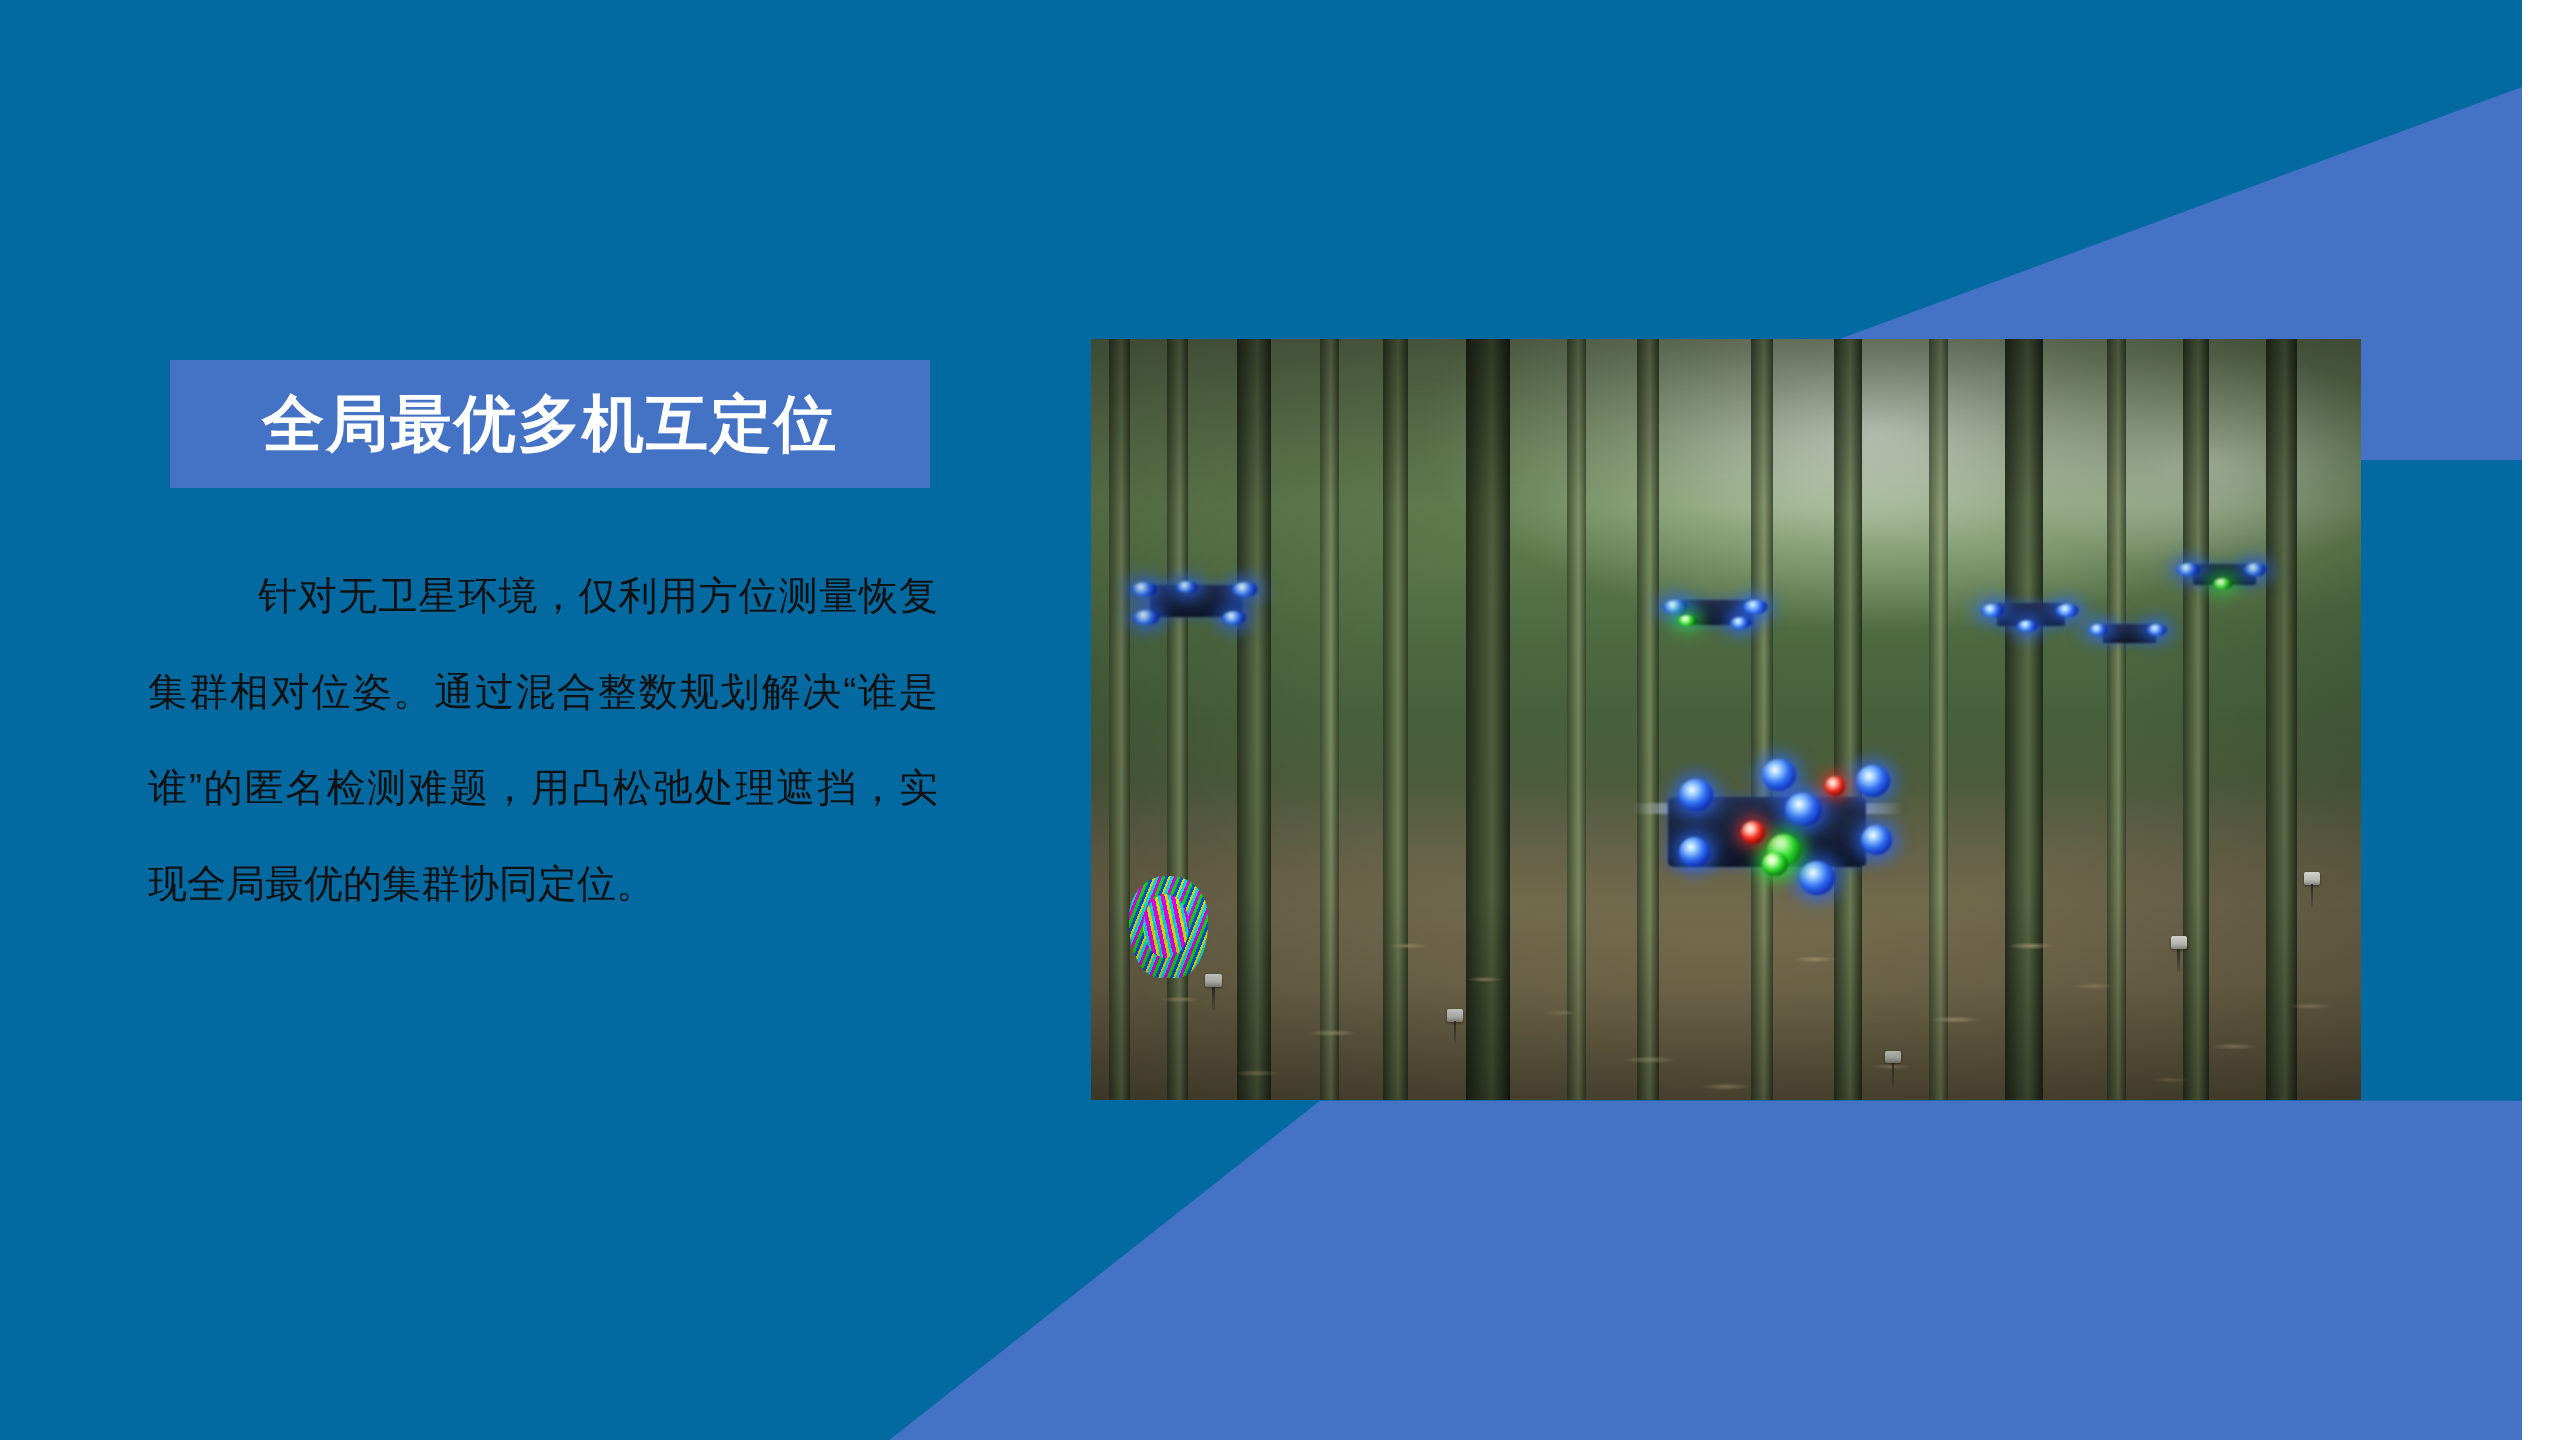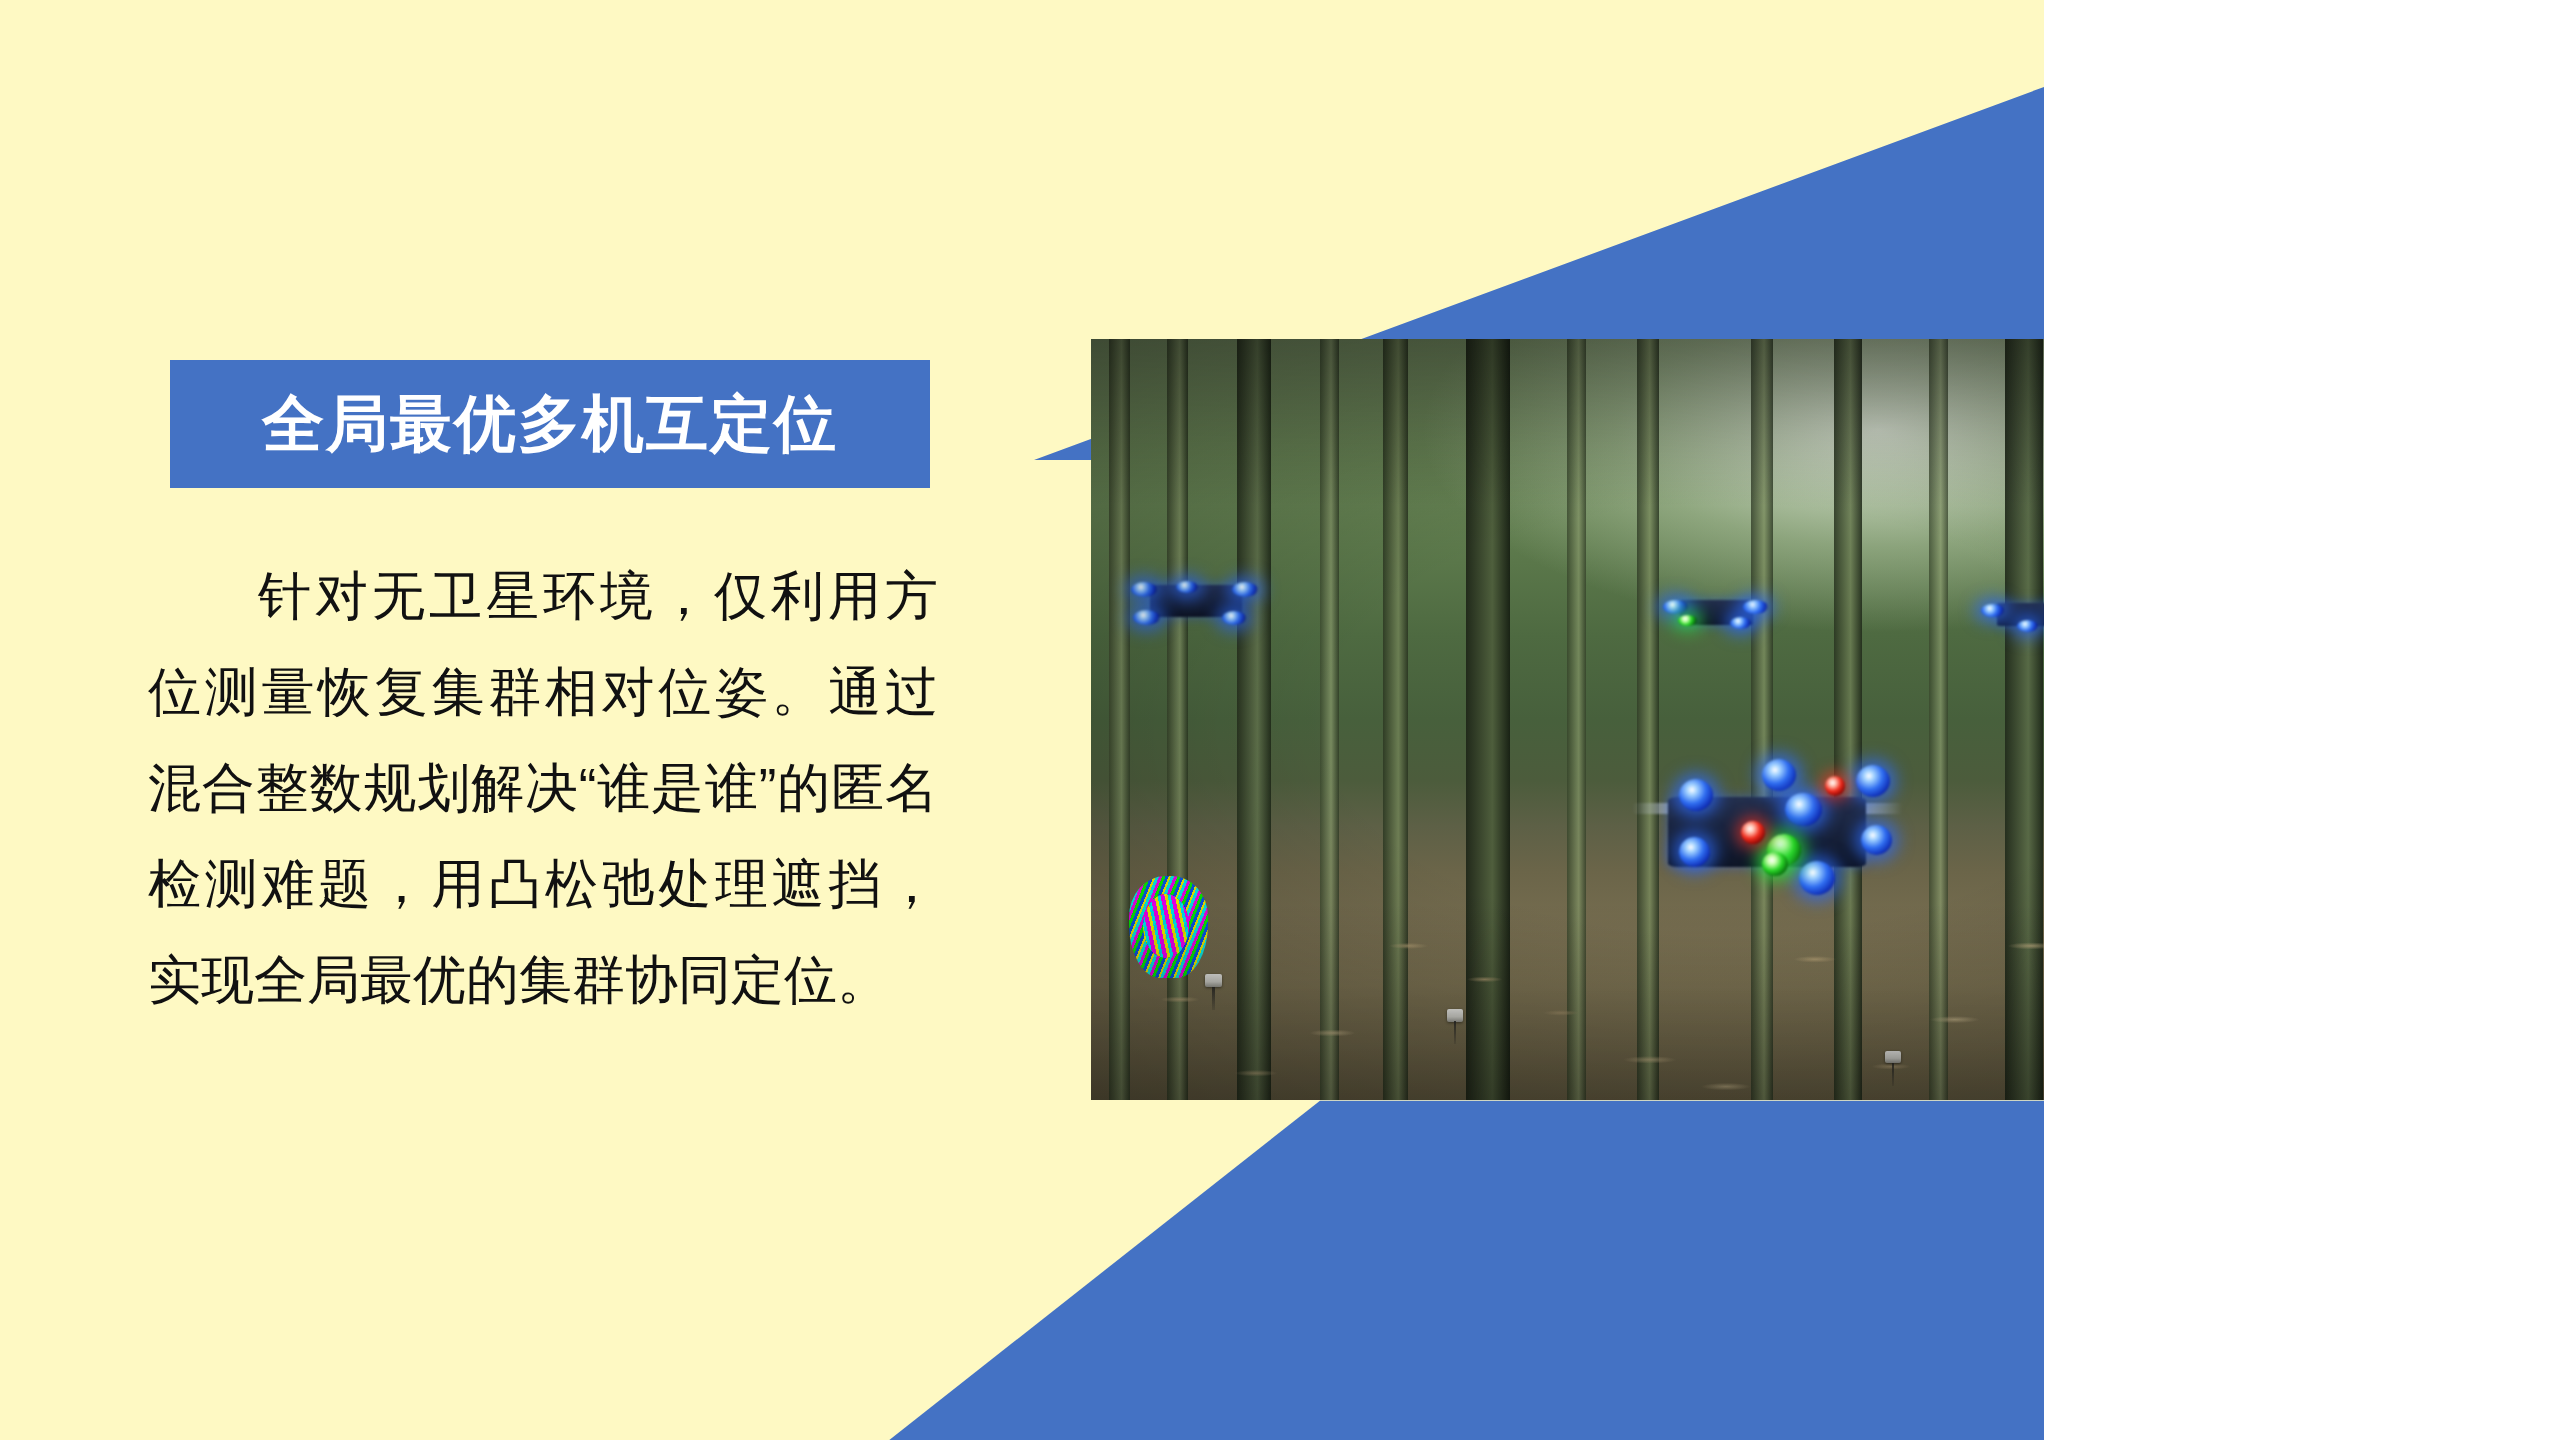--- a/index.html
+++ b/index.html
@@ -6,24 +6,24 @@
     margin: 0;
     padding: 0;
     background: #ffffff;
   }
   body {
     font-family: "Liberation Sans", "DejaVu Sans", sans-serif;
   }
 
   #slide {
     position: relative;
-    width: 2044px;
+    width: 2522px;
     height: 1440px;
     overflow: hidden;
-    background: #fef9c3;
+    background: #0369a1;
   }
 
   
   .wedge {
     position: absolute;
     background: #4472c4;
   }
   #wedge-top-right {
     top: 0;
     right: 0;
@@ -60,21 +60,21 @@
     white-space: nowrap;
   }
 
   
   #body-paragraph {
     position: absolute;
     left: 148px;
     top: 548px;
     width: 790px;
     color: #111111;
-    font-size: 53px;
+    font-size: 39px;
     line-height: 96px;
     text-align: justify;
     text-align-last: left;
     text-indent: 110px;
     letter-spacing: 0px;
   }
 
   
   #photo-frame {
     position: absolute;

